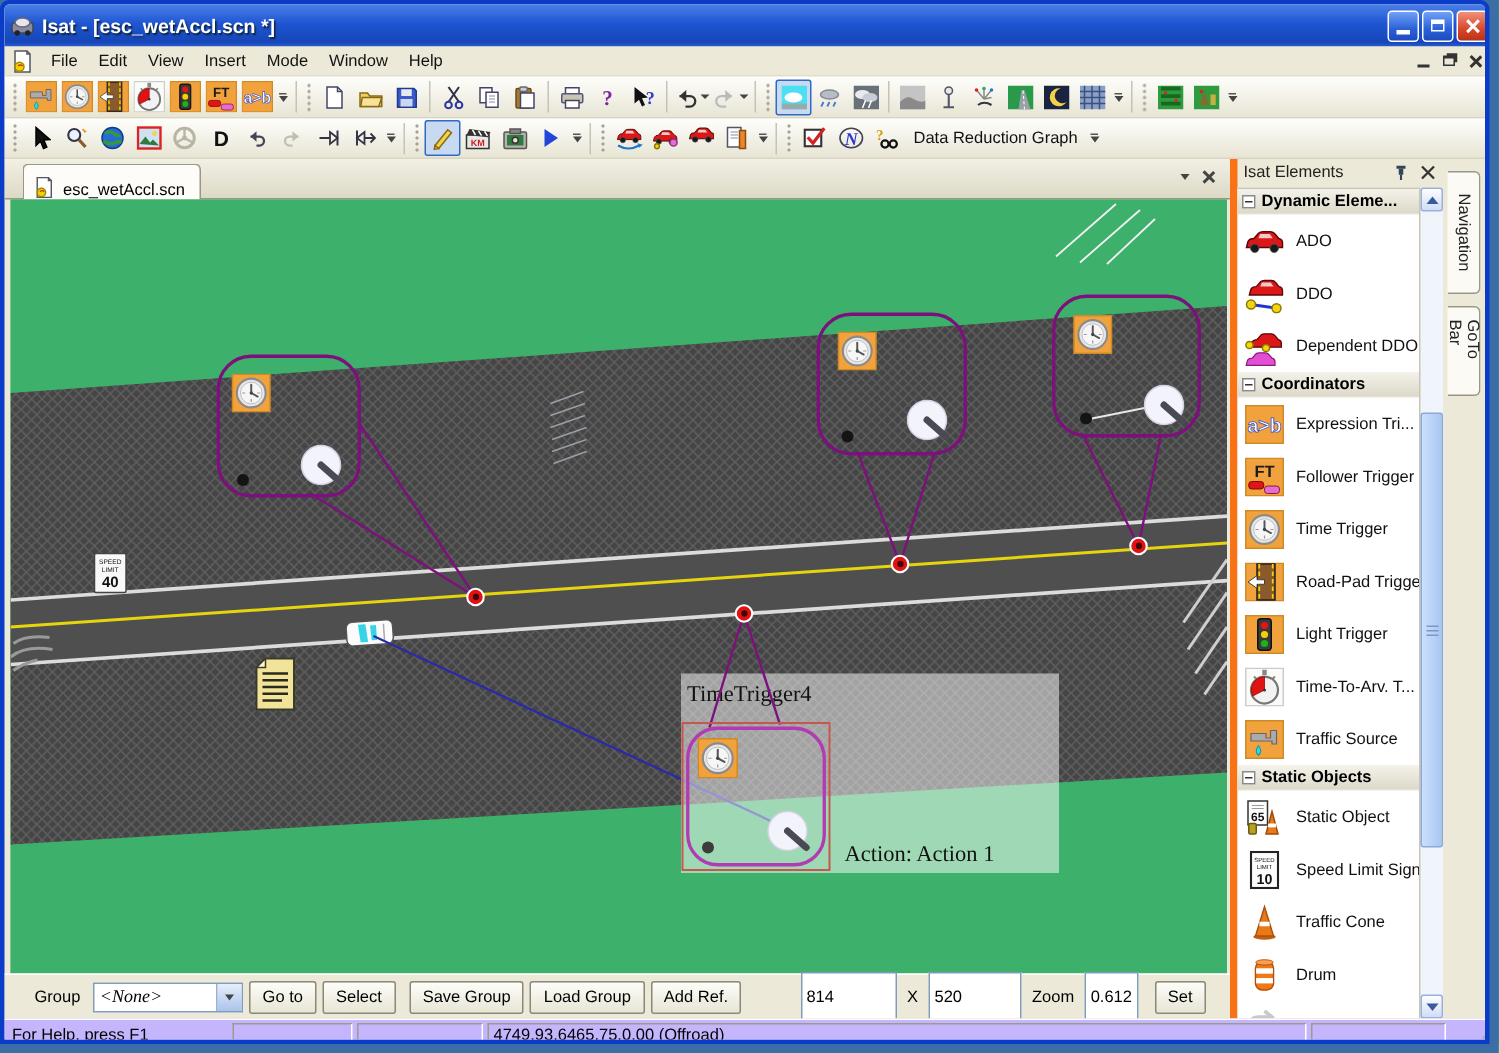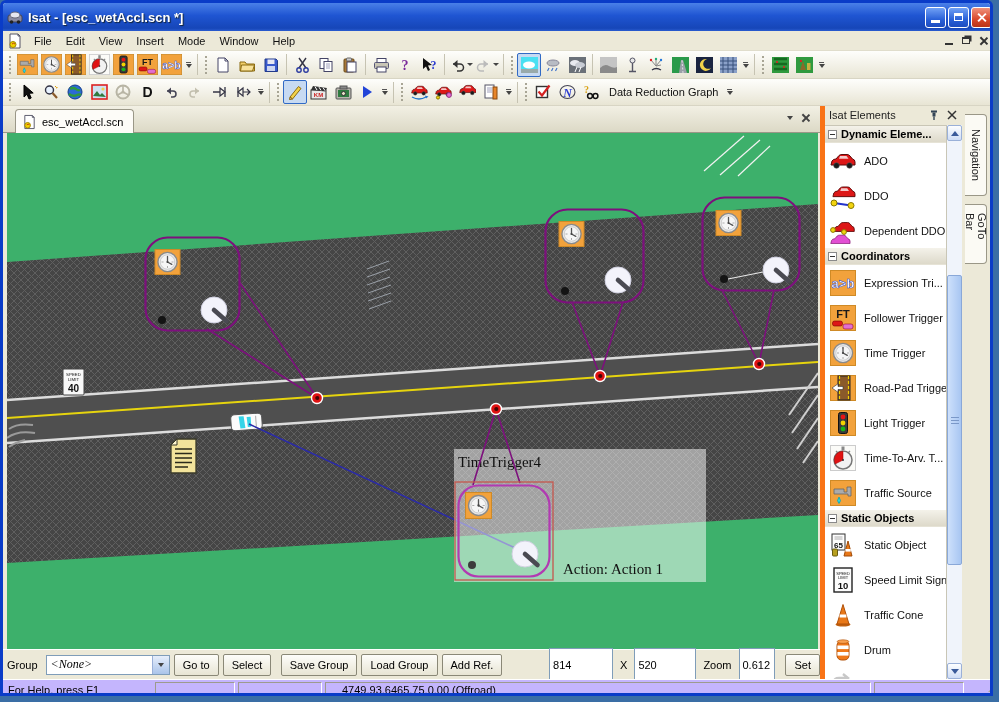--- a/index.html
+++ b/index.html
@@ -38,21 +38,21 @@
   .tbtn.sel{background:#c7daf2;border-color:#316ac5;}
   .tbtn svg{display:block;}
   .dropbtn{width:11px;height:22px;display:flex;flex-direction:column;align-items:center;justify-content:center;gap:1px;}
   .dropbtn .bar{width:5px;height:1px;background:#555;}
   .chev{width:0;height:0;border-left:3.5px solid transparent;border-right:3.5px solid transparent;border-top:4px solid #444;}
   .minichev{width:0;height:0;border-left:3px solid transparent;border-right:3px solid transparent;border-top:3.5px solid #444;margin-left:1px;}
   .tlabel{font-size:11px;color:#111;padding:0 6px;white-space:nowrap;}
 
   
   .tabbar{left:0;top:103px;width:817px;height:27px;background:linear-gradient(#f2f0e4,#dcd9c6);border-bottom:1px solid #9a9787;}
-  .doctab{position:absolute;left:12px;top:3px;height:24px;padding:0 10px 0 6px;background:#fdfcf8;border:1px solid #9a9787;border-bottom:none;border-radius:4px 4px 0 0;display:flex;align-items:center;gap:5px;font-size:11px;}
+  .doctab{position:absolute;left:12px;top:3px;height:24px;padding:0 10px 0 6px;background:#fdfcf8;border:1px solid #9a9787;border-bottom:none;border-radius:4px 4px 0 0;display:flex;align-items:flex-end;gap:5px;font-size:11px;}
   .tabctrl{position:absolute;right:10px;top:7px;display:flex;gap:8px;align-items:center;}
   .tabx{position:relative;width:9px;height:9px;}
   .tabx:before,.tabx:after{content:"";position:absolute;left:4px;top:0;width:1.5px;height:10px;background:#444;}
   .tabx:before{transform:rotate(45deg);} .tabx:after{transform:rotate(-45deg);}
 
   
   .canvas{left:4px;top:130px;width:811px;height:516px;background:#3db06b;}
   .canvas svg{display:block;}
 
   
@@ -71,31 +71,31 @@
   .tri-up{width:0;height:0;border-left:4px solid transparent;border-right:4px solid transparent;border-bottom:5px solid #3a5a9a;}
   .tri-down{width:0;height:0;border-left:4px solid transparent;border-right:4px solid transparent;border-top:5px solid #3a5a9a;}
   .sthumb{position:absolute;left:0;width:15px;top:150px;height:290px;background:linear-gradient(to right,#cde0fb,#a8c6f2);border:1px solid #8aa8d8;border-radius:2px;}
   .sthumb:after{content:"";position:absolute;left:3px;top:50%;width:8px;height:1px;background:#7a98c8;box-shadow:0 3px 0 #7a98c8,0 -3px 0 #7a98c8;}
 
   
   .strip{left:959px;top:103px;width:34px;height:573px;background:#ece9d8;}
   .vtab{position:absolute;left:3px;width:22px;background:#fbfaf4;border:1px solid #9a9787;border-left:none;border-radius:0 4px 4px 0;writing-mode:vertical-rl;font-size:11px;color:#222;display:flex;align-items:center;justify-content:center;padding:8px 0;}
 
   
-  .groupbar{left:0;top:646px;width:817px;height:30px;background:#ece9d8;border-top:1px solid #fff;display:flex;align-items:center;font-size:11px;gap:4px;padding:0 0;}
+  .groupbar{left:0;top:646px;width:817px;height:30px;background:#ece9d8;border-top:1px solid #fff;display:flex;align-items:center;font-size:11px;gap:4px;padding:0 16px;}
   .gb-label{padding:0 4px;}
   .combo{width:166px;height:20px;background:#fff;border:1px solid #7f9db9;display:flex;align-items:center;}
   .combo .val{flex:1;padding:0 4px;font-family:"Liberation Serif",serif;font-style:italic;font-size:12px;}
   .combo .cbtn{width:17px;height:18px;background:linear-gradient(#e6eefb,#aac4ea);border-left:1px solid #9ab0d8;display:flex;align-items:center;justify-content:center;}
   .gbtn{height:22px;padding:0 8px;background:linear-gradient(#fdfdfa,#e8e5d4);border:1px solid #8a8877;border-radius:2px;display:flex;align-items:center;font-size:11px;white-space:nowrap;}
   .ginput{height:33px;border:1px solid #7f9db9;background:#fff;font-size:11px;padding:1px 3px;font-family:"Liberation Sans",sans-serif;}
 
   
   .statusbar{left:0;top:676px;width:993px;height:20px;background:#c4b5fd;border-top:1px solid #fff;font-size:11px;display:flex;align-items:center;}
-  .spane{height:16px;border:1px solid;border-color:#9d9b8d #fff #fff #9d9b8d;margin-right:3px;display:flex;align-items:center;padding:0 16px;white-space:nowrap;overflow:hidden;}
+  .spane{height:16px;border:1px solid;border-color:#9d9b8d #fff #fff #9d9b8d;margin-right:3px;display:flex;align-items:center;padding:0 3px;white-space:nowrap;overflow:hidden;}
   .sgrip{position:absolute;right:1px;bottom:2px;width:12px;height:12px;background-image:radial-gradient(#a8a595 38%,transparent 42%);background-size:4px 4px;background-position:bottom right;clip-path:polygon(100% 0,100% 100%,0 100%);}
 </style>
 </head>
 <body>
 
 <svg width="0" height="0" style="position:absolute" aria-hidden="true">
 <defs>
   <symbol id="i-ts" viewBox="0 0 26 26">
         <rect x="0.5" y="0.5" width="25" height="25" fill="#f2a23c" stroke="#cf8a26"></rect>
         <path d="M4 9 h10 v3 h3 v-5 h4 v9 h-3 v-2 h-14 z" fill="#ababab" stroke="#666" stroke-width="0.8"></path>

